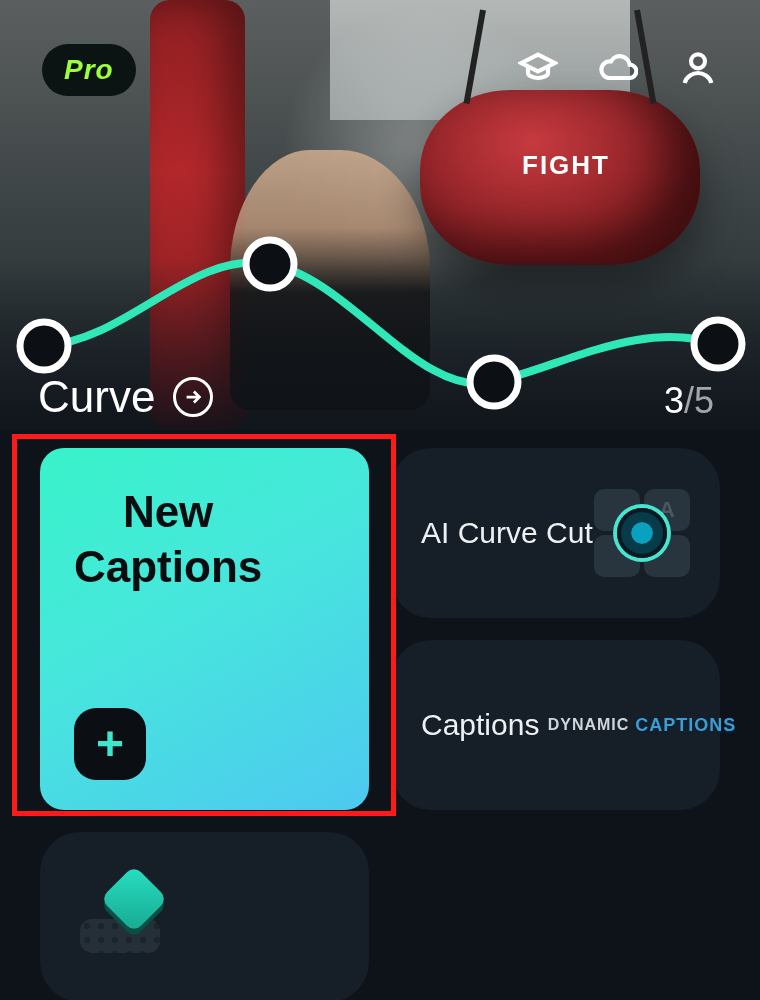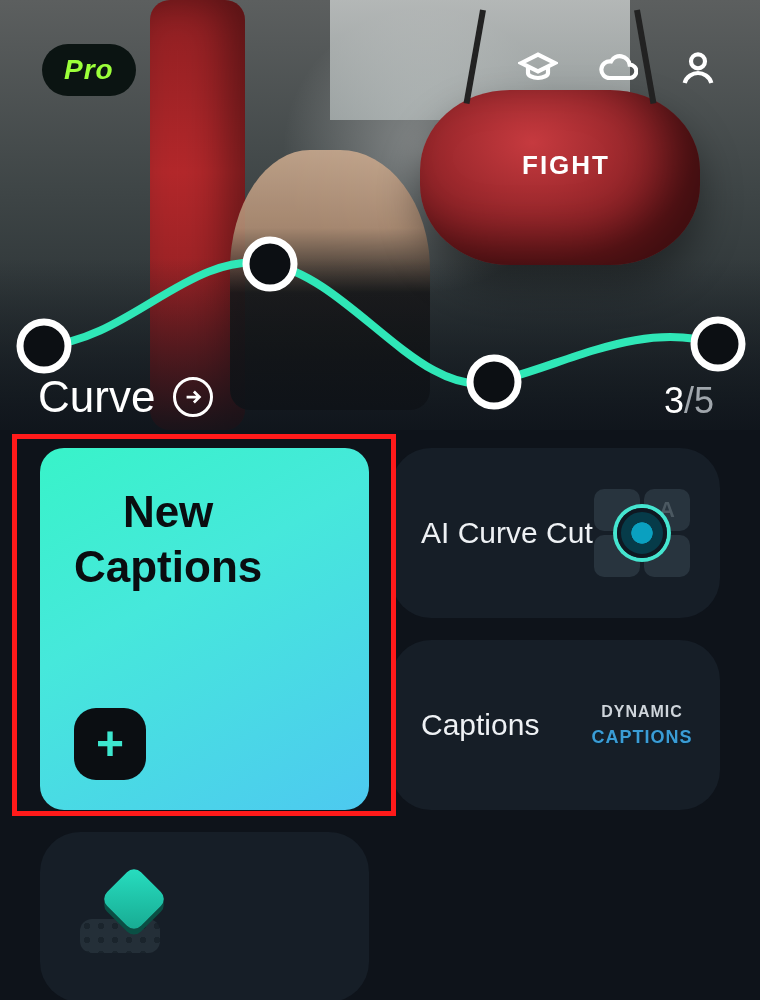--- a/index.html
+++ b/index.html
@@ -135,21 +135,21 @@
     border-left:10px solid #083; border-top:7px solid transparent; border-bottom:7px solid transparent;
   }
   .thumb-ttv .person{
     position:absolute; right:14px; top:9px; width:26px; height:26px; border-radius:50%; background:#f3d7c2;
   }
   .thumb-ttv .person::after{
     content:""; position:absolute; left:-8px; top:20px; width:42px; height:26px; border-radius:14px 14px 4px 4px; background:#123a52;
   }
 
   
-  .thumb-captions{ display:flex; flex-direction:column; align-items:center; justify-content:center; gap:6px;}
+  .thumb-captions{ display:flex; flex-direction:row; align-items:center; justify-content:center; gap:6px;}
   .thumb-captions .l1{ color:#cfd5db; font-size:16px; font-weight:800; letter-spacing:1px;}
   .thumb-captions .l2{ color:#3a9dd6; font-size:18px; font-weight:900; letter-spacing:1px; text-shadow:0 2px 0 #0b2030;}
 
   
   .thumb-remover{ position:relative;}
   .thumb-remover .tray{
     position:absolute; left:10px; bottom:8px; width:80px; height:34px; background:#242f38; border-radius:12px;
     background-image: radial-gradient(circle, #1a242c 3px, transparent 3px);
     background-size: 14px 14px;
   }

